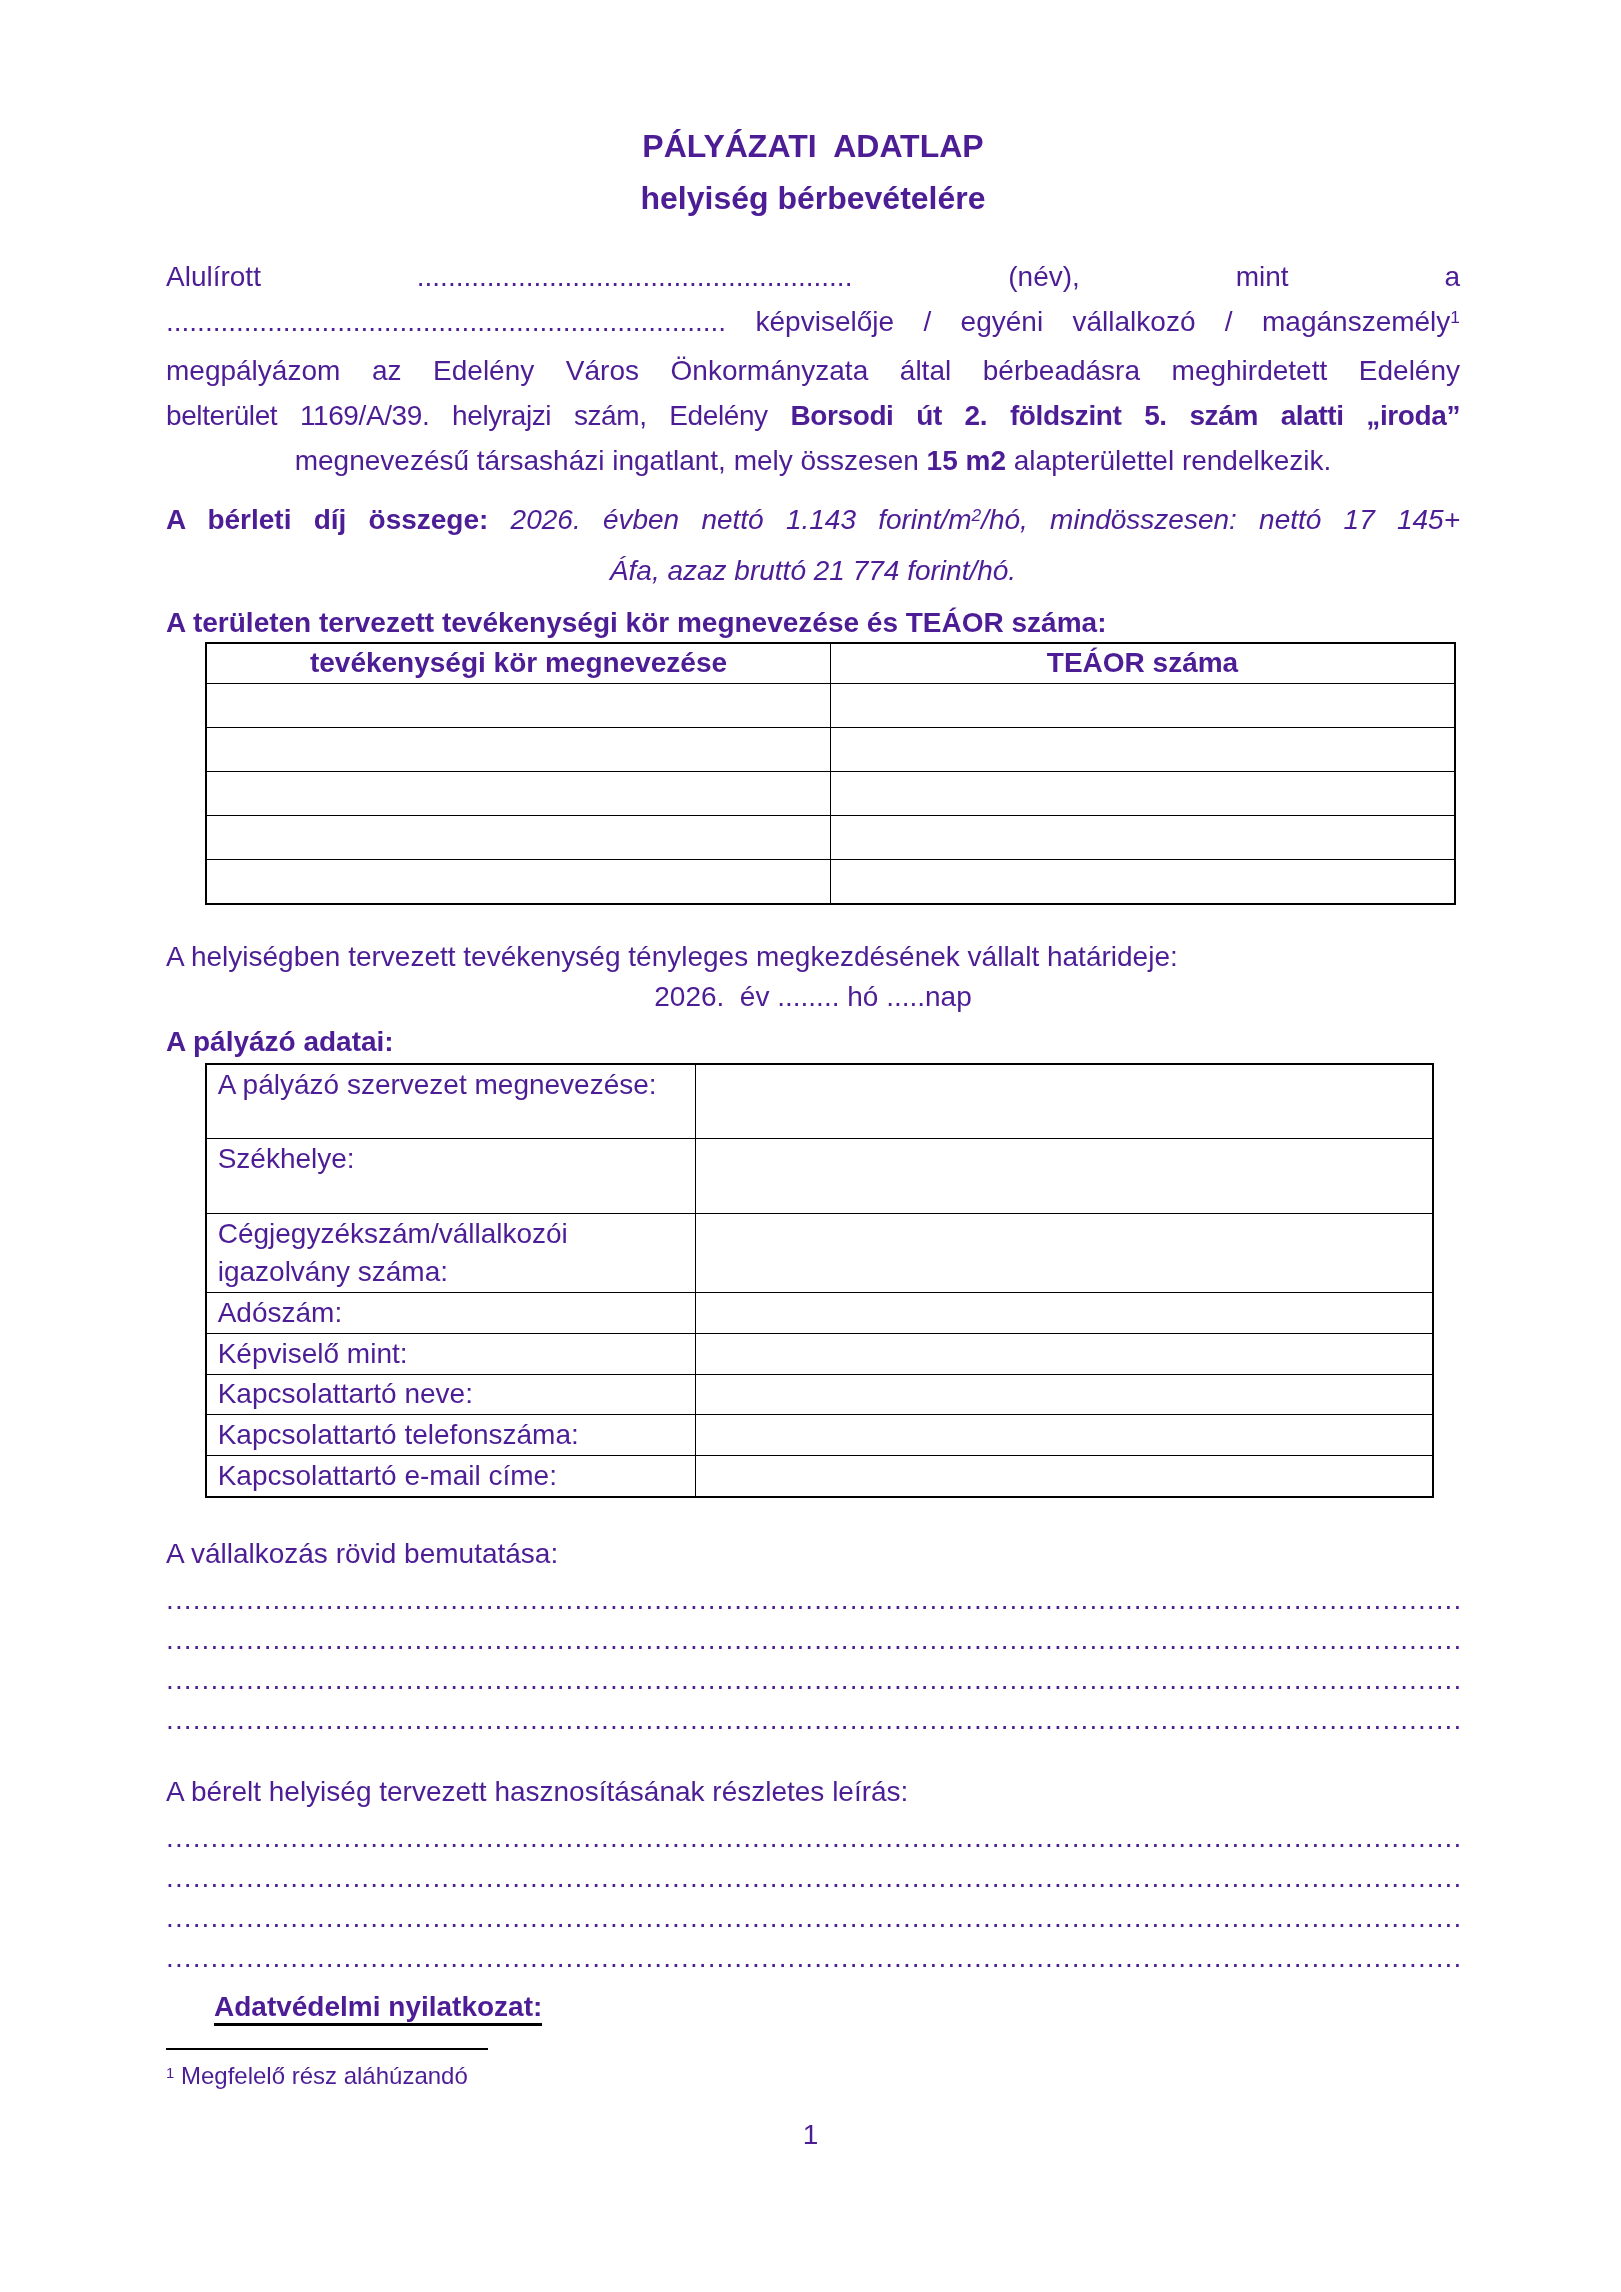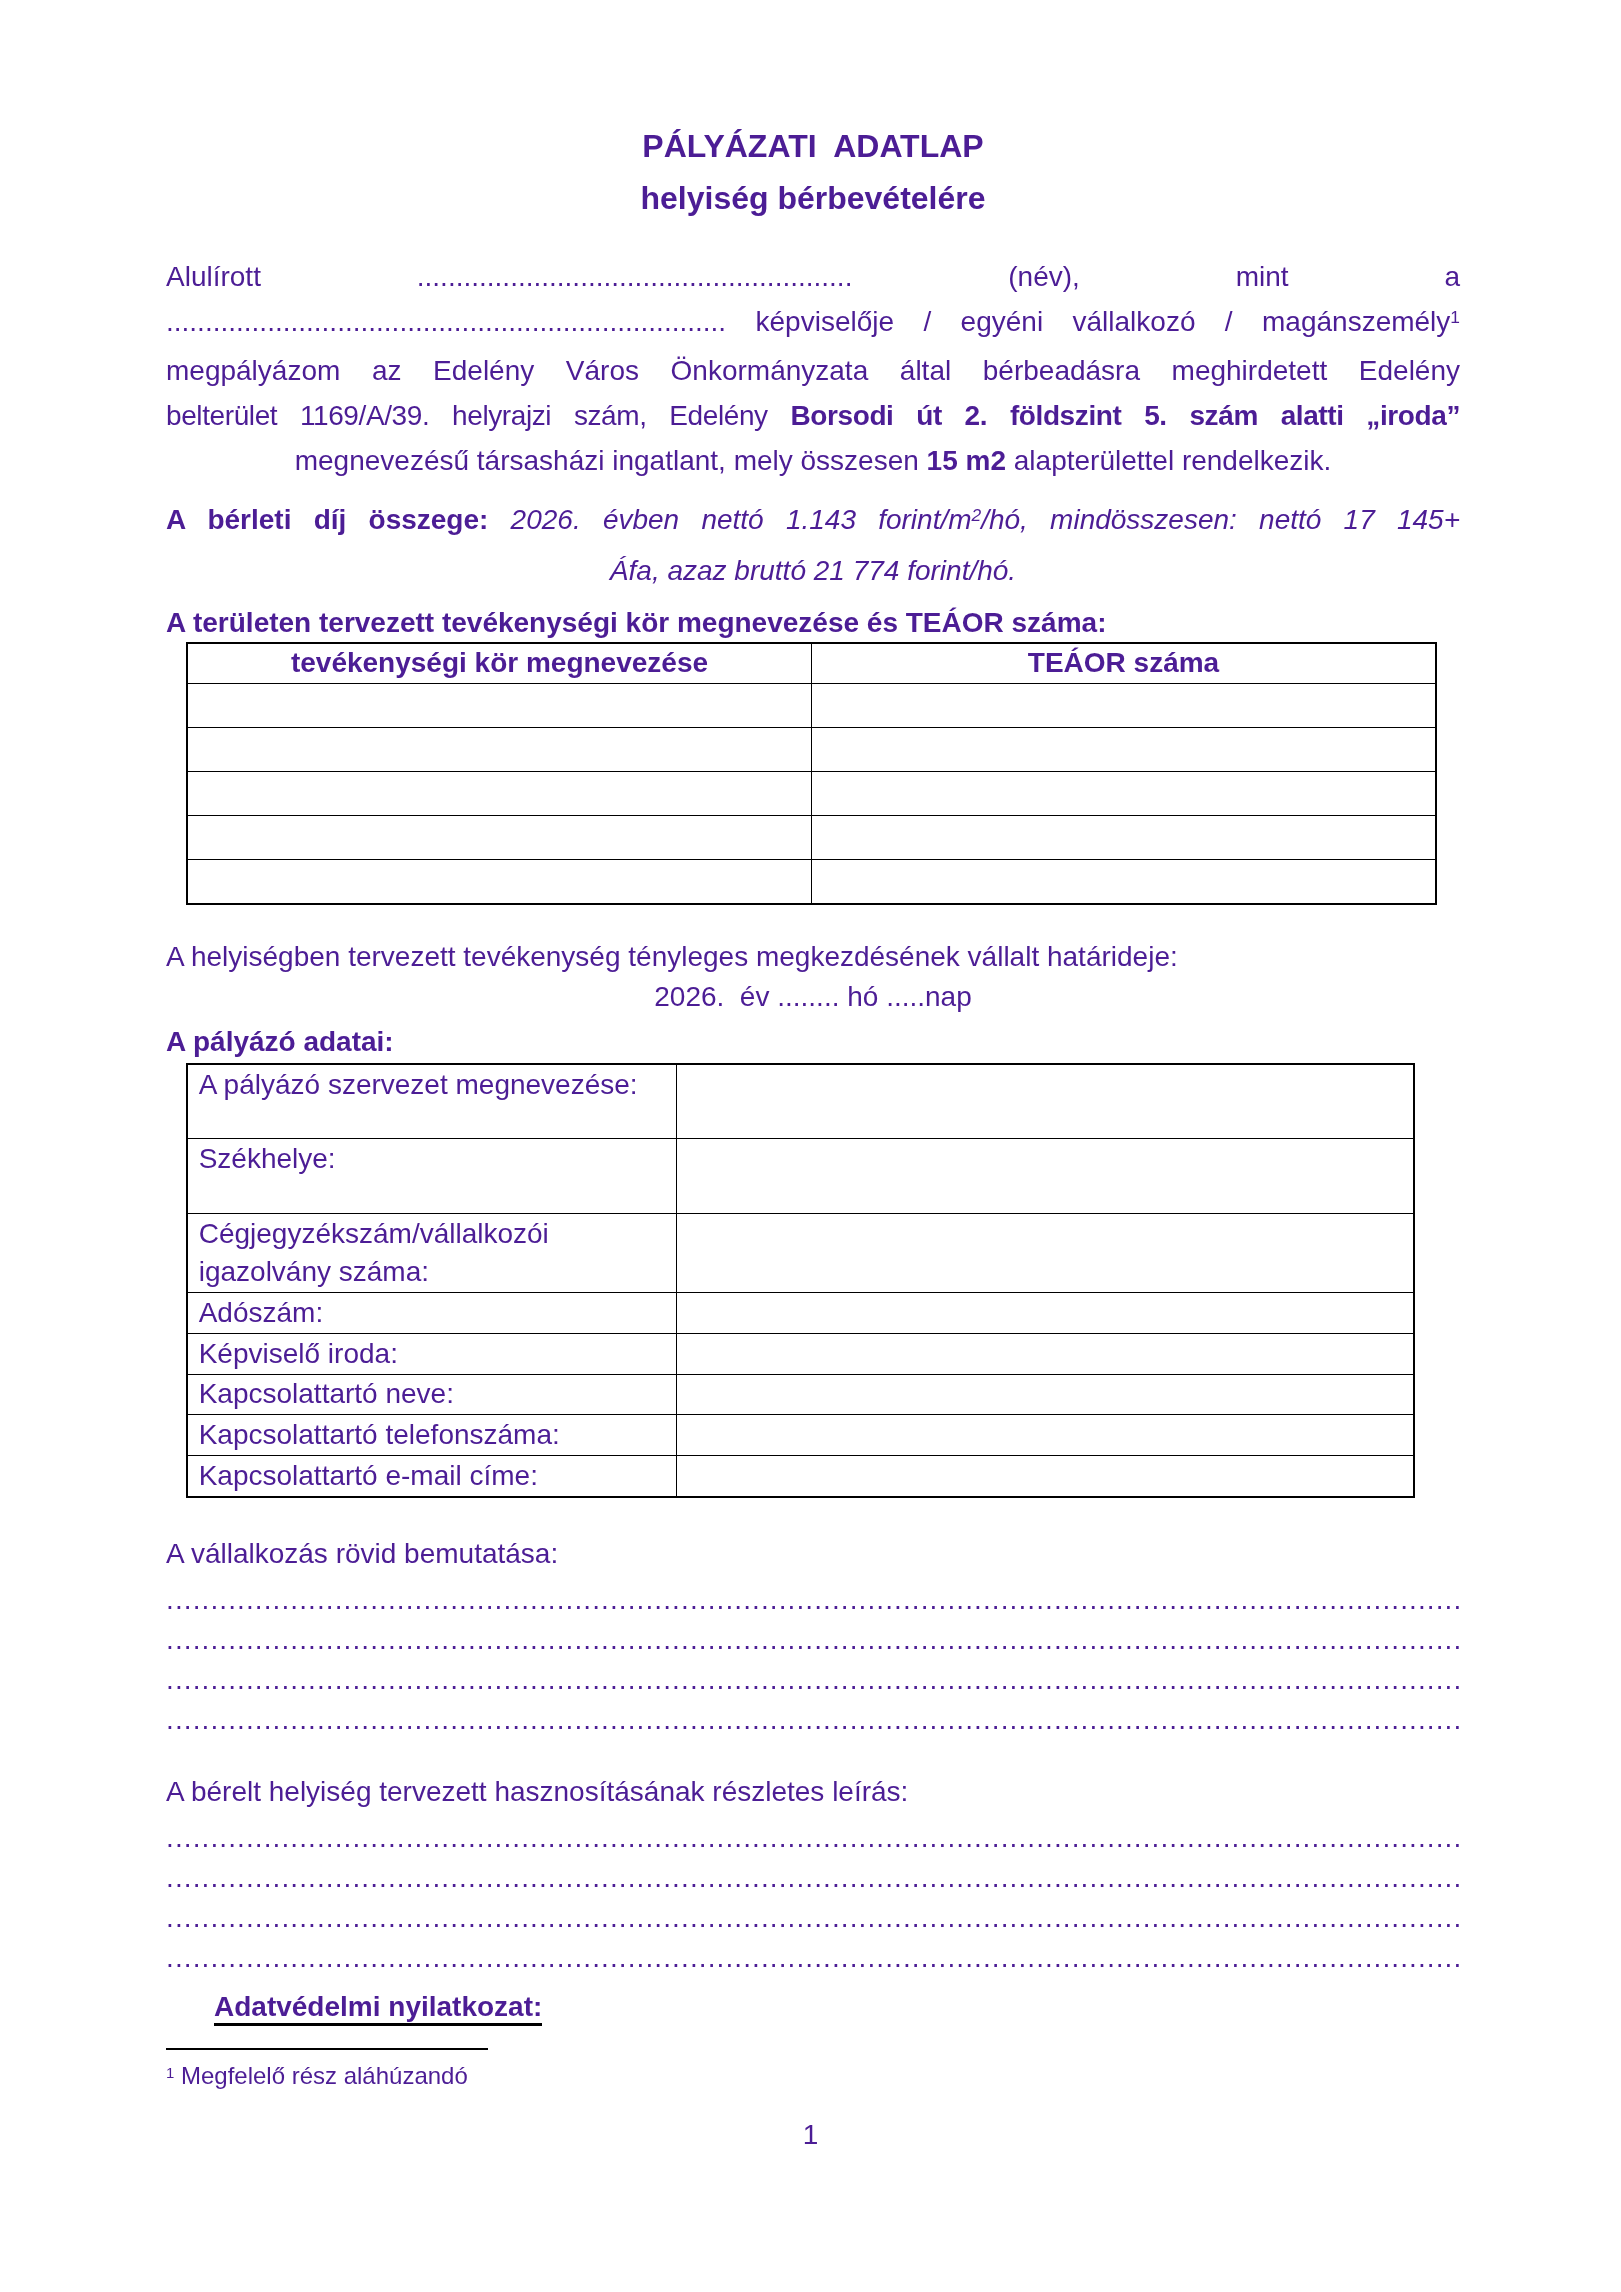--- a/index.html
+++ b/index.html
@@ -18,21 +18,21 @@
   .p-intro{margin-top:30px;line-height:45px;}
   .jline{text-align:justify;text-align-last:justify;}
   .lline{text-align:center;}
   .cline{text-align:center;}
   .tight{letter-spacing:-0.4px;}
   .b{font-weight:bold;}
   .i{font-style:italic;}
   .sup{position:relative;top:-0.45em;font-size:0.62em;}
   .p-rent{margin-top:12.5px;line-height:47px;}
   .h-teaor{margin-top:9px;line-height:39px;font-weight:bold;}
-  table{border-collapse:collapse;margin-left:20px;table-layout:fixed;}
+  table{border-collapse:collapse;margin-left:39px;table-layout:fixed;}
   .t1{width:1251px;border:2.7px solid #000;}
   .t1 th,.t1 td{border:1.8px solid #000;padding:0 9px;}
   .t1 th{font-size:28px;font-weight:bold;text-align:center;height:39px;line-height:36px;}
   .t1 td{height:43px;}
   .h-deadline{margin-top:32px;line-height:39px;}
   .deadline-value{line-height:41px;}
   .h-applicant{margin-top:5.4px;line-height:39px;font-weight:bold;}
   .t2{width:1229px;border:2.7px solid #000;margin-top:1.8px;}
   .t2 td{border:1.8px solid #000;vertical-align:top;line-height:38px;padding:0.9px 10.7px;}
   .t2 .label{text-align:justify;text-align-last:left;}
@@ -140,21 +140,21 @@
       </tr>
       <tr class="r2">
         <td class="label">Cégjegyzékszám/vállalkozói igazolvány száma:</td>
         <td></td>
       </tr>
       <tr class="r1">
         <td class="label">Adószám:</td>
         <td></td>
       </tr>
       <tr class="r1">
-        <td class="label">Képviselő iroda:</td>
+        <td class="label">Képviselő mint:</td>
         <td></td>
       </tr>
       <tr class="r1">
         <td class="label">Kapcsolattartó neve:</td>
         <td></td>
       </tr>
       <tr class="r1">
         <td class="label">Kapcsolattartó telefonszáma:</td>
         <td></td>
       </tr>

